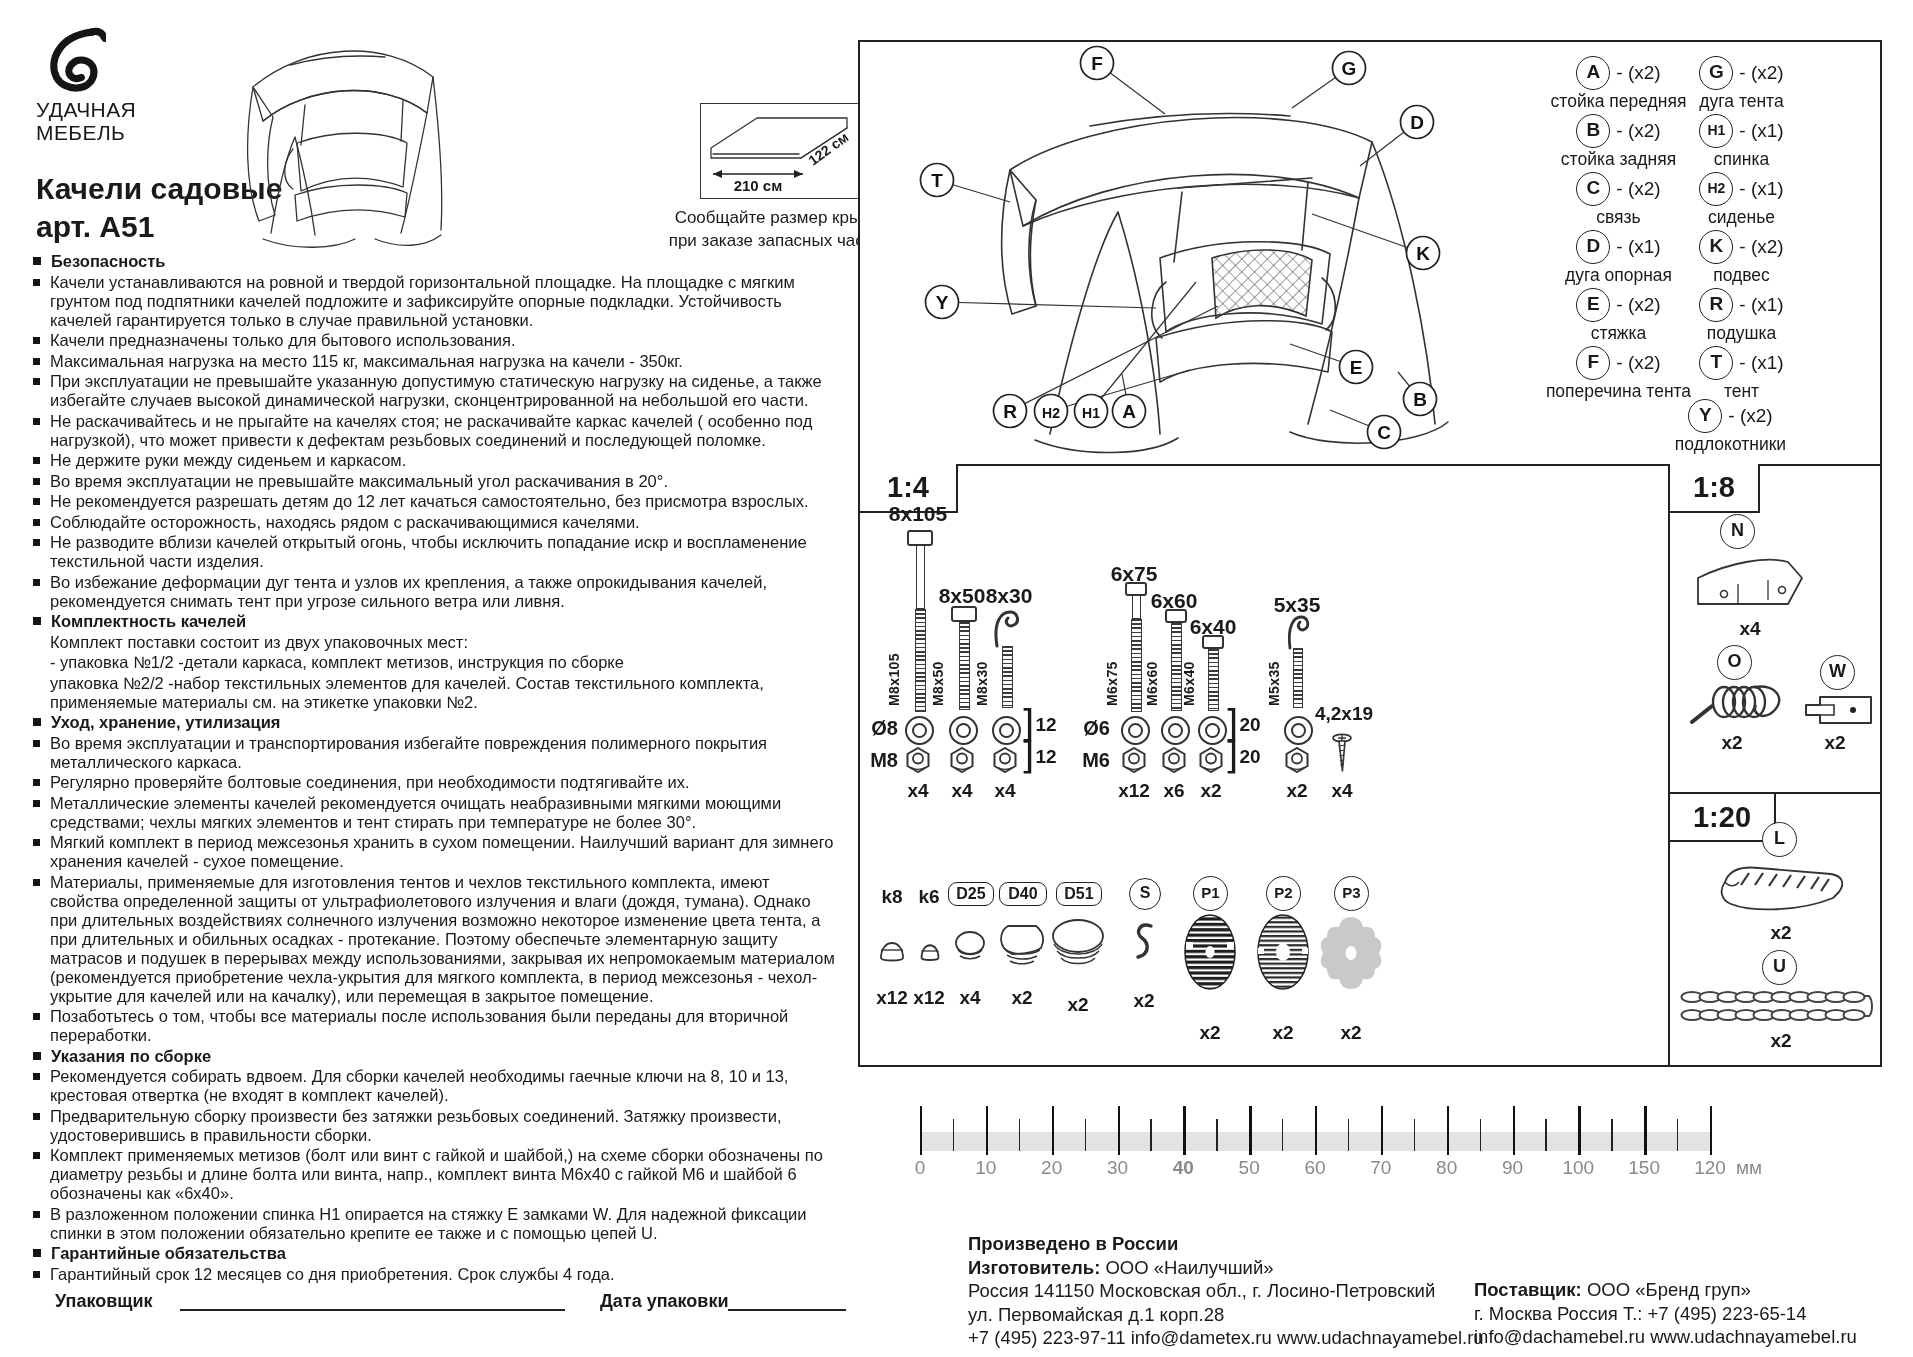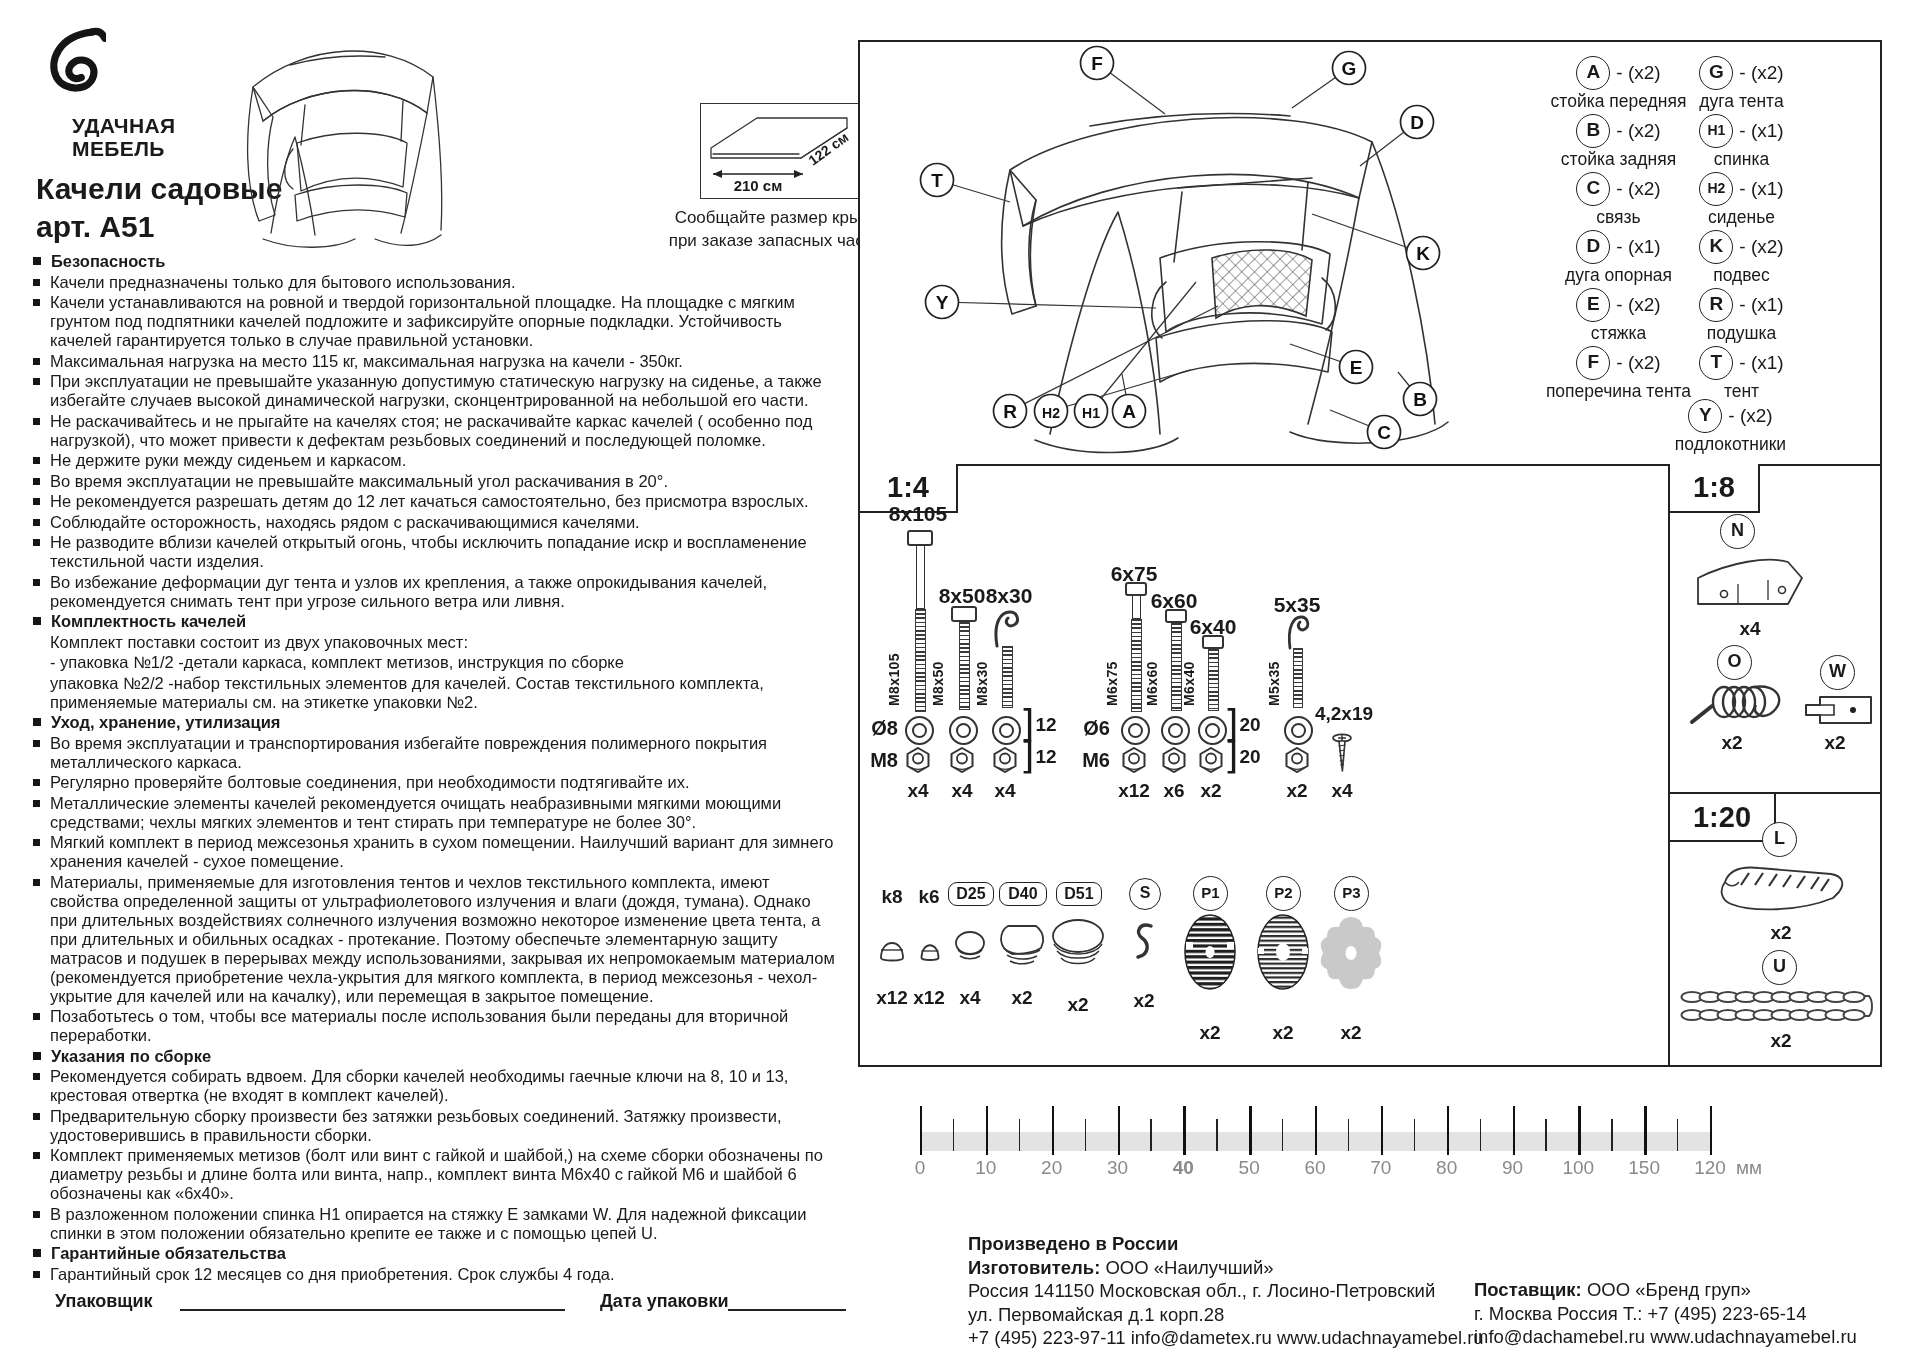--- a/index.html
+++ b/index.html
@@ -1,21 +1,21 @@
 <!DOCTYPE html>
 <html><head>
 <meta charset="utf-8">
 <style>
   html,body{margin:0;padding:0;background:#fff;}
   .page{position:relative;width:1913px;height:1357px;background:#fff;color:#1a1a1a;
         font-family:"Liberation Sans",sans-serif;overflow:hidden;}
   .abs{position:absolute;}
 
   
-  .brand-text{position:absolute;left:36px;top:114px;font-weight:bold;font-size:21px;line-height:23px;letter-spacing:.4px;margin-left:36px;}
+  .brand-text{position:absolute;left:36px;top:98px;font-weight:normal;font-size:21px;line-height:23px;letter-spacing:.4px;}
   .title-1{position:absolute;left:36px;top:172px;font-weight:bold;font-size:30px;}
   .title-2{position:absolute;left:36px;top:210px;font-weight:bold;font-size:30px;}
 
   
   .sk{fill:none;stroke:#333;stroke-width:1.6;stroke-linejoin:round;stroke-linecap:round;}
   .skt{fill:none;stroke:#333;stroke-width:1.3;stroke-linejoin:round;stroke-linecap:round;}
 
   
   .roof-box{position:absolute;left:700px;top:103px;width:158px;height:94px;border:1.6px solid #333;background:#fff;}
   .roof-note{position:absolute;left:652px;top:206px;width:255px;text-align:center;font-size:17px;line-height:23px;}
@@ -169,26 +169,26 @@
   </div>
 
   <div class="doc">
   <div class="dline h">
     <span class="bu"></span>
     <span class="tx">Безопасность</span>
   </div>
 
   <div class="dline b">
     <span class="bu"></span>
+    <span class="tx">Качели устанавливаются на ровной и твердой горизонтальной площадке. На площадке с мягким грунтом под подпятники качелей подложите и зафиксируйте опорные подкладки. Устойчивость качелей гарантируется только в случае правильной установки.</span>
+  </div>
+
+  <div class="dline b">
+    <span class="bu"></span>
     <span class="tx">Качели предназначены только для бытового использования.</span>
-  </div>
-
-  <div class="dline b">
-    <span class="bu"></span>
-    <span class="tx">Качели устанавливаются на ровной и твердой горизонтальной площадке. На площадке с мягким грунтом под подпятники качелей подложите и зафиксируйте опорные подкладки. Устойчивость качелей гарантируется только в случае правильной установки.</span>
   </div>
 
   <div class="dline b">
     <span class="bu"></span>
     <span class="tx">Максимальная нагрузка на место 115 кг, максимальная нагрузка на качели - 350кг.</span>
   </div>
 
   <div class="dline b">
     <span class="bu"></span>
     <span class="tx">При эксплуатации не превышайте указанную допустимую статическую нагрузку на сиденье, а также избегайте случаев высокой динамической нагрузки, сконцентрированной на небольшой его части.</span>

